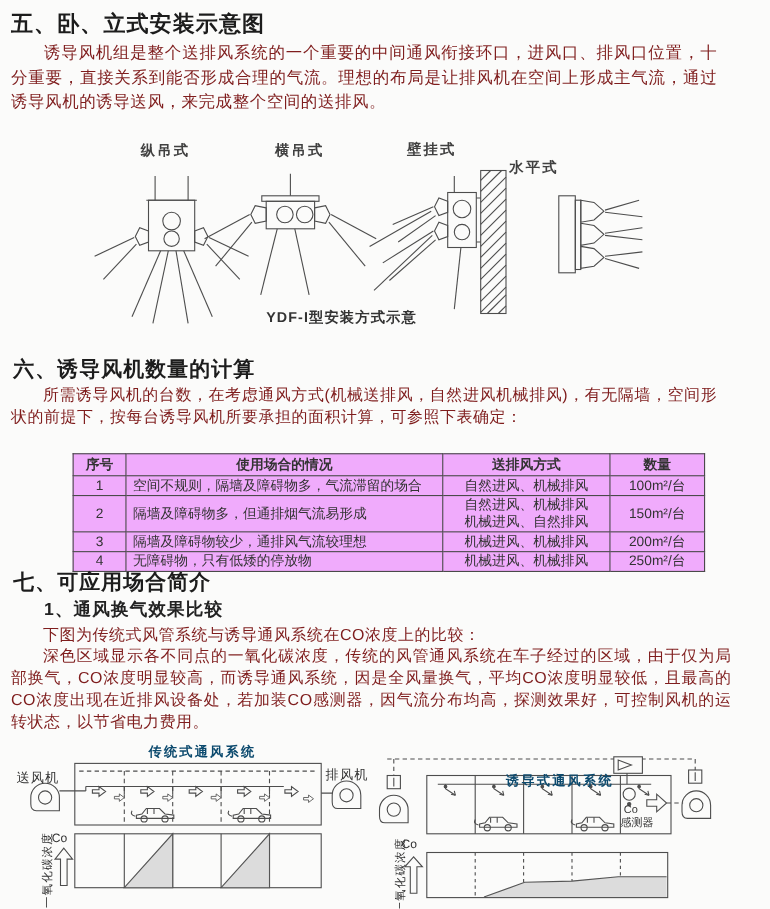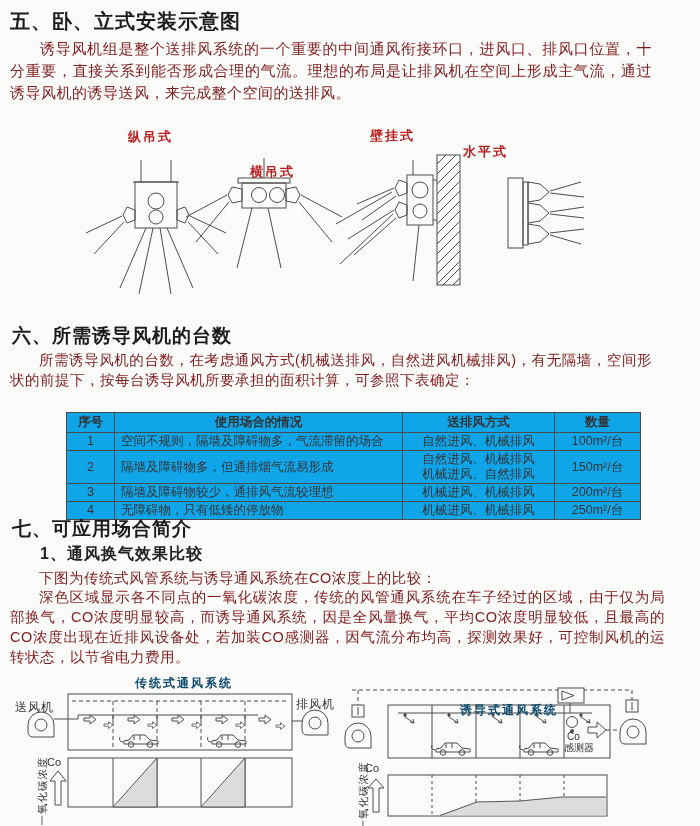--- a/index.html
+++ b/index.html
@@ -7,23 +7,23 @@
     width:700px;height:826px;position:relative;overflow:hidden;
     background:#fbfbfa;color:#2b2b2b;
     font-family:"Liberation Sans","DejaVu Sans",sans-serif;
   }
   .abs{position:absolute;}
   .h1{font-size:20px;font-weight:bold;color:#1c1c1c;letter-spacing:1px;}
   .h2{font-size:19px;font-weight:bold;color:#1c1c1c;letter-spacing:1px;}
   .h3{font-size:16px;font-weight:bold;color:#222;letter-spacing:1px;}
   .para{font-size:15px;line-height:22px;letter-spacing:0.5px;text-indent:2em;text-align:justify;color:#7f1d1d;}
   .para.small{line-height:20px;font-size:14.5px;}
-  .diag-label{font-size:13px;font-weight:600;color:#b91c1c;letter-spacing:2px;}
+  .diag-label{font-size:13px;font-weight:600;color:#404040;letter-spacing:2px;}
   .caption{font-size:13px;font-weight:600;color:#333;letter-spacing:1px;}
-  table.calc{border-collapse:collapse;table-layout:fixed;width:574px;background:#0ea5e9;}
+  table.calc{border-collapse:collapse;table-layout:fixed;width:574px;background:#f0abfc;}
   table.calc th,table.calc td{
     border:1px solid #4a4a4a;font-size:12.5px;color:#333;
     padding:1px 3px;text-align:center;vertical-align:middle;line-height:1.2;
   }
   table.calc th{font-weight:bold;height:17px;}
   table.calc td.case{text-align:left;padding-left:6px;}
   table.calc td.mode{white-space:pre-line;}
   .mini-label{font-size:12px;color:#333;letter-spacing:1px;}
   .mini-title{font-size:12px;font-weight:600;color:#0c4a6e;letter-spacing:2px;}
   .tiny-label{font-size:10px;color:#333;}
@@ -35,23 +35,24 @@
   svg{display:block;}
 </style>
 </head>
 <body>
 
 <div class="abs h1" style="left:10px;top:8px;">五、卧、立式安装示意图</div>
 <div class="abs para" style="left:10px;top:38px;width:642px;">诱导风机组是整个送排风系统的一个重要的中间通风衔接环口，进风口、排风口位置，十分重要，直接关系到能否形成合理的气流。理想的布局是让排风机在空间上形成主气流，通过诱导风机的诱导送风，来完成整个空间的送排风。</div>
 
 <div class="abs" style="left:0;top:118px;width:700px;height:186px;">
   <div class="abs diag-label" style="left:128px;top:10px;">纵吊式</div>
-  <div class="abs diag-label" style="left:250px;top:10px;margin-top:35px;">横吊式</div>
+  <div class="abs diag-label" style="left:250px;top:10px;">横吊式</div>
   <div class="abs diag-label" style="left:370px;top:9px;">壁挂式</div>
   <div class="abs diag-label" style="left:463px;top:25px;">水平式</div>
+  <div class="abs caption" style="left:242px;top:162px;">YDF-I型安装方式示意</div>
 
   <svg width="700" height="186">
     <g stroke="#4d4d4d" fill="none" stroke-width="1">
 
       <g>
         <line x1="141" y1="42" x2="141" y2="64"></line>
           <line x1="171" y1="42" x2="171" y2="64"></line>
         <line x1="133" y1="64" x2="179" y2="64"></line>
         <rect x="135" y="64" width="42" height="46"></rect>
         <circle cx="156" cy="83" r="8"></circle>
@@ -128,21 +129,21 @@
           <line x1="550" y1="75" x2="584" y2="79"></line>
         <line x1="550" y1="94" x2="584" y2="89"></line>
           <line x1="550" y1="96" x2="584" y2="100"></line>
         <line x1="550" y1="115" x2="584" y2="111"></line>
           <line x1="550" y1="117" x2="581" y2="126"></line>
       </g>
     </g>
   </svg>
 </div>
 
-<div class="abs h2" style="left:12px;top:323px;">六、所需诱导风机的台数</div>
+<div class="abs h2" style="left:12px;top:323px;">六、诱导风机数量的计算</div>
 <div class="abs para small" style="left:10px;top:350px;width:642px;">所需诱导风机的台数，在考虑通风方式(机械送排风，自然进风机械排风)，有无隔墙，空间形状的前提下，按每台诱导风机所要承担的面积计算，可参照下表确定：</div>
 
 <div class="abs" style="left:66px;top:412px;">
   <table class="calc">
     <colgroup>
         <col style="width:48px">
         <col style="width:288px">
         <col style="width:152px">
         <col style="width:86px">
       </colgroup>

